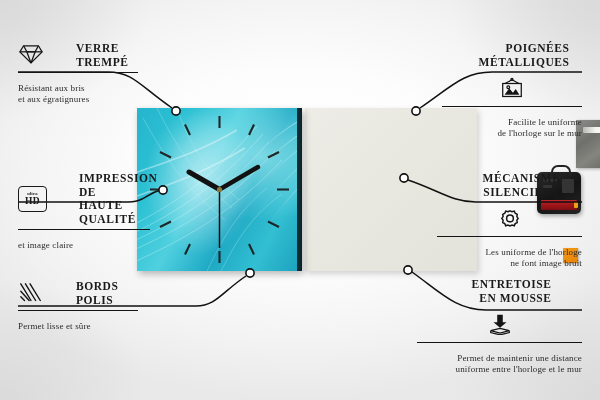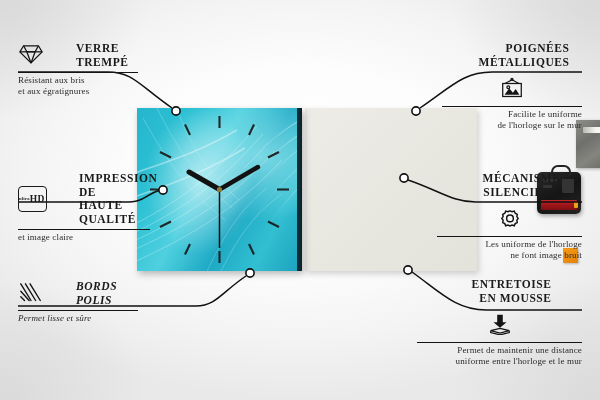--- a/index.html
+++ b/index.html
@@ -84,36 +84,36 @@
   .feat .head{display:flex;align-items:center;gap:8px;}
   .feat.right .head{flex-direction:column;justify-content:flex-end;}
   .feat .title{
     font-size:11.5px;font-weight:bold;letter-spacing:.55px;color:#1a1a1a;
     line-height:13.5px;text-transform:uppercase;margin-left:24px;
   }
   .feat.left .title{text-align:left;}
   .feat.right .title{text-align:right;}
   .feat .rule{height:1.4px;background:#141414;margin-top:3px;}
   .feat .sub{
-    font-size:9px;line-height:11px;color:#2b2b2b;margin-top:2px;letter-spacing:.15px;
+    font-size:9px;line-height:11px;color:#2b2b2b;margin-top:10px;letter-spacing:.15px;
   }
   .feat.right .sub{text-align:right;}
   .ico{width:26px;height:26px;flex:0 0 26px;}
   .ico svg{display:block;}
   .hd-badge{
     width:27px;height:24px;border:1.6px solid #1a1a1a;border-radius:4px;
-    display:flex;flex-direction:row;align-items:center;
+    display:flex;flex-direction:column;align-items:center;justify-content:center;
     flex:0 0 27px;
   }
   .hd-badge .u{font-size:4.6px;line-height:4.6px;letter-spacing:.2px;font-weight:bold;color:#1a1a1a;}
   .hd-badge .h{font-size:9.5px;line-height:10px;font-weight:bold;color:#1a1a1a;letter-spacing:.3px;}
 
   #f1{left:18px;top:42px;width:120px;}
   #f2{left:18px;top:172px;width:132px;}
-  #f3{left:18px;top:280px;width:120px;font-style:italic;}
+  #f3{left:18px;top:280px;width:120px;}
   #f4{right:18px;top:42px;width:140px;}
   #f5{right:18px;top:172px;width:145px;}
   #f6{right:18px;top:278px;width:165px;}
 </style>
 </head>
 <body>
 
 <div id="root">
 
   <div class="corner-shade cs-tl"></div>

